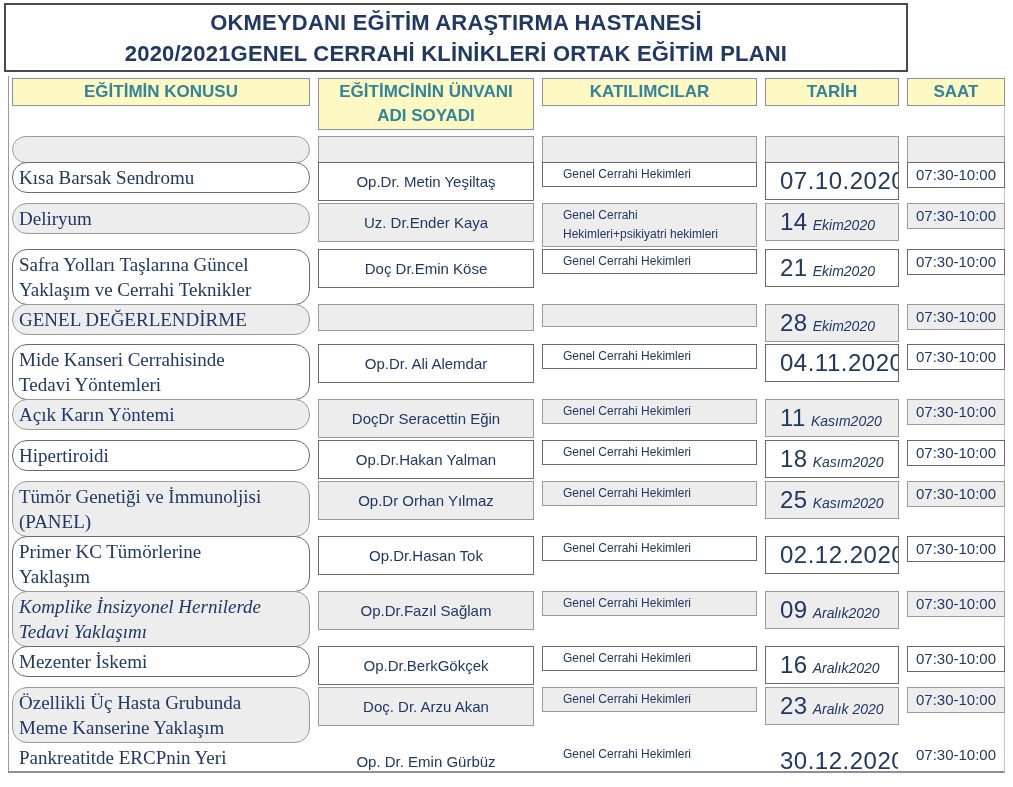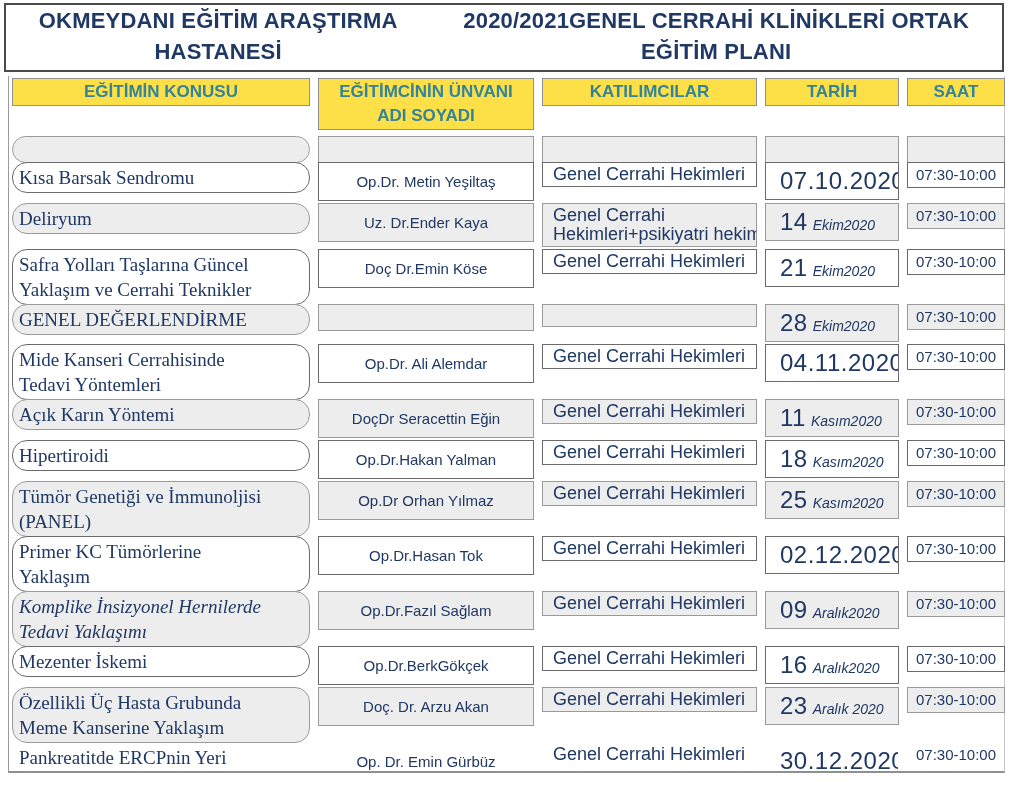--- a/index.html
+++ b/index.html
@@ -8,24 +8,24 @@
     position:relative;
     width:1013px;height:787px;
     background:#ffffff;
     font-family:"Liberation Sans",sans-serif;
     color:#1f3864;
     overflow:hidden;
   }
 
   
   .title-box{
-    position:absolute;left:4px;top:3px;width:1000px;height:69px;
+    position:absolute;left:4px;top:3px;width:904px;height:69px;
     border:2px solid #4a4a4a;background:#ffffff;
     box-sizing:border-box;
-    display:flex;flex-direction:row;justify-content:center;
+    display:flex;flex-direction:column;justify-content:center;
     text-align:center;
     font-weight:bold;font-size:22px;line-height:31px;
     color:#1f3864;
     letter-spacing:.2px;
   }
 
   
   .table-wrap{
     position:absolute;left:8px;top:76px;width:997px;height:697px;
     border-left:1px solid #9b9b9b;
@@ -38,21 +38,21 @@
   .row{
     display:grid;
     grid-template-columns:298px 216px 215px 134px 98px;
     column-gap:8px;
     align-items:start;
   }
 
   
   .header-row{margin-bottom:6px;}
   .hcell{
-    border:1px solid #919191;background:#fde047;
+    border:1px solid #919191;background:#fef9c3;
     box-sizing:border-box;
     min-height:27px;
     display:flex;align-items:center;justify-content:center;
     text-align:center;
     color:#31849b;font-weight:bold;font-size:17px;line-height:24px;
     white-space:pre-line;
     padding:1px 2px;
   }
 
   
@@ -83,22 +83,22 @@
   .cell.educator{
     min-height:27px;
     font-size:15px;line-height:21px;
     display:flex;align-items:center;justify-content:center;
     text-align:center;
     padding:8px 4px;
   }
 
   .cell.participants{
     min-height:23px;
-    font-size:18px;line-height:19px;
-    padding:2px 10px;
+    font-size:12px;line-height:19px;
+    padding:2px 20px;
     white-space:pre;
   }
 
   .cell.date{
     min-height:37px;
     padding:2px 4px 2px 14px;
     display:flex;align-items:baseline;
   }
   .date-big{font-size:24px;line-height:32px;letter-spacing:.5px;}
   .date-small{font-size:14px;margin-left:5px;font-style:italic;}

